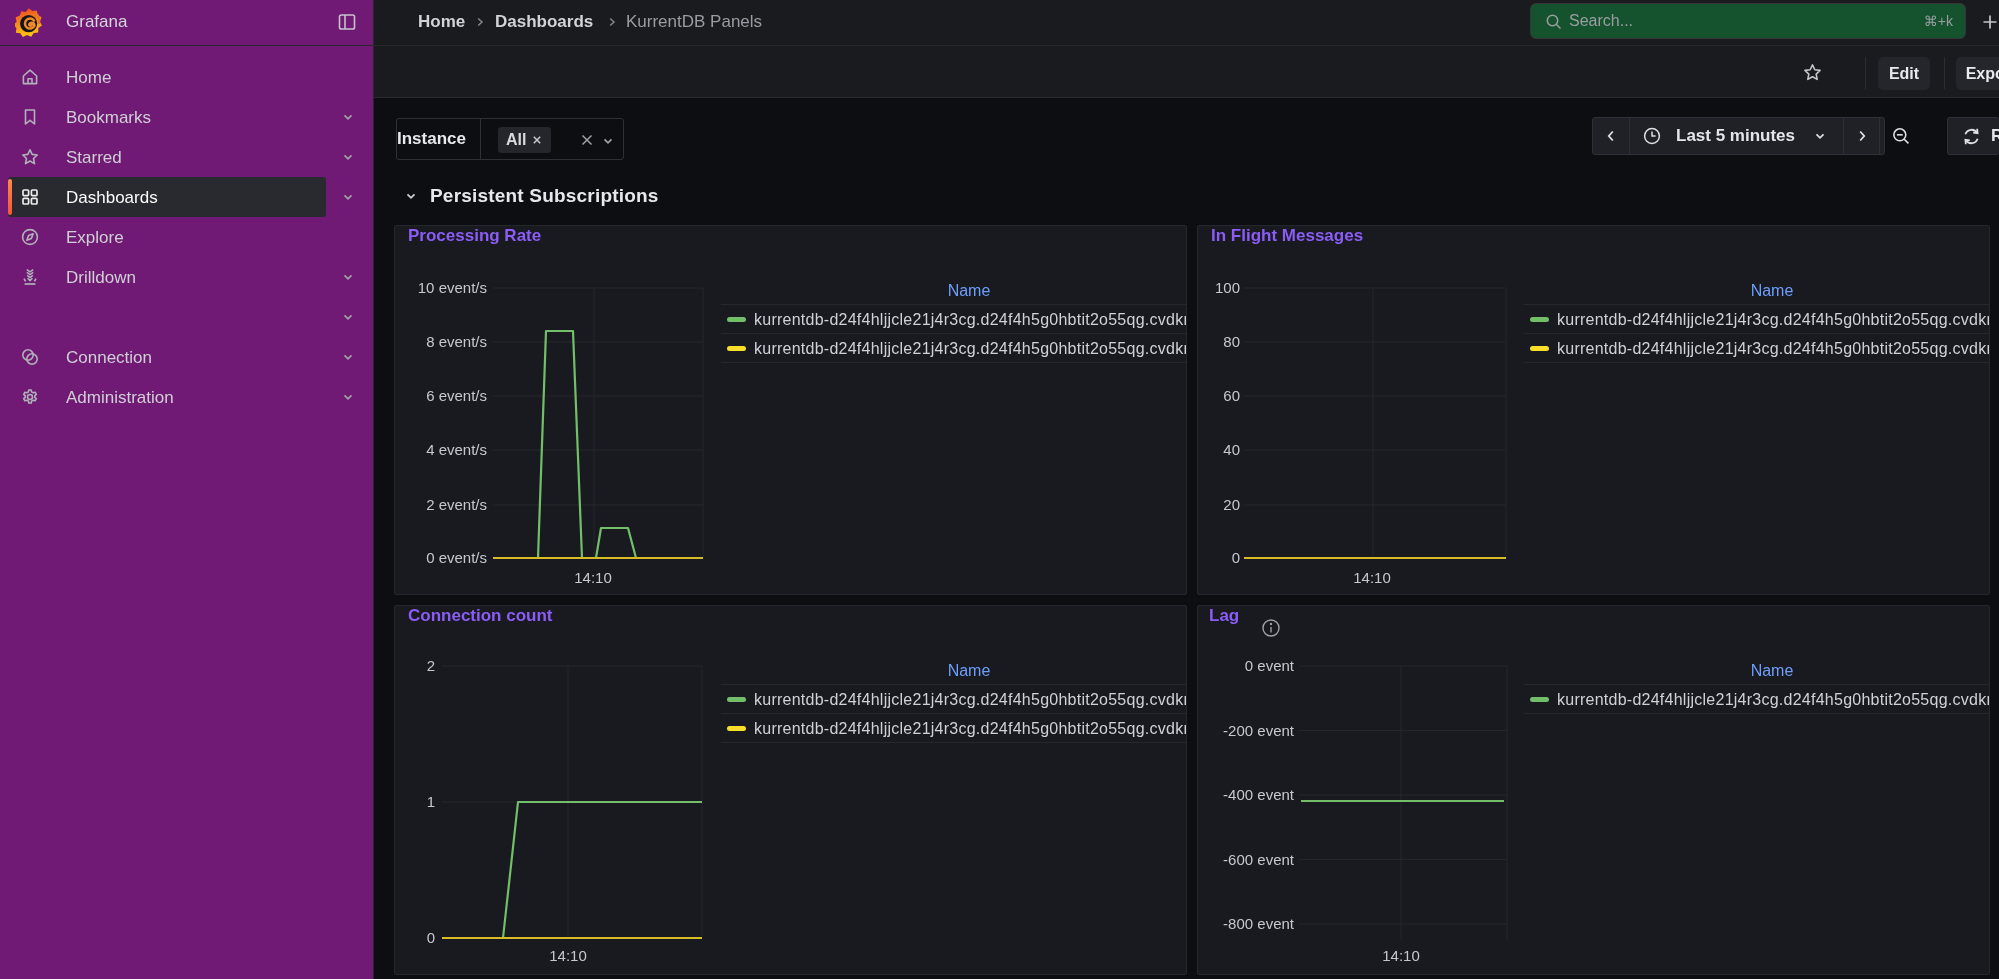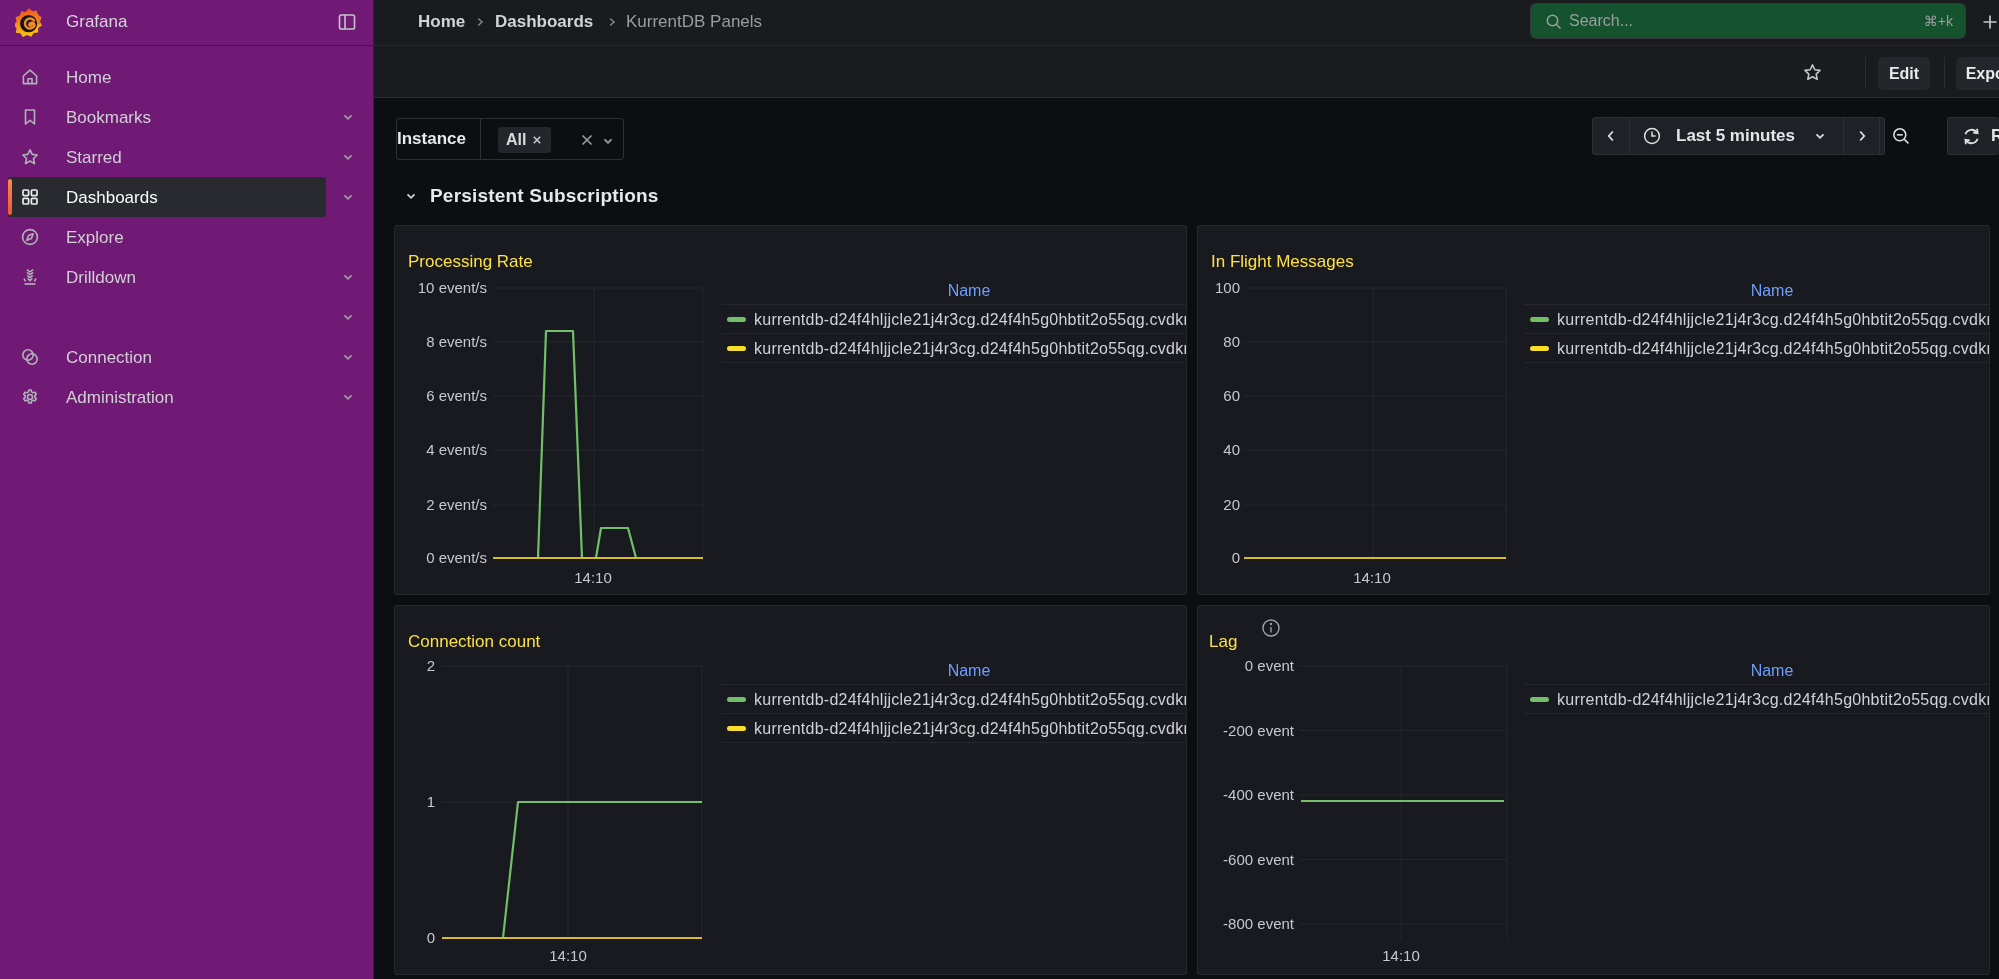--- a/index.html
+++ b/index.html
@@ -33,21 +33,21 @@
 #filterbox{position:absolute;left:396px;top:118px;height:42px;border:1px solid #2e3036;border-radius:3px;display:flex;}
 #filterlabel{width:84px;border-right:1px solid #2e3036;font-size:17px;font-weight:600;color:#e8e9ed;line-height:40px;text-align:left;}
 #filterval{width:142px;position:relative;text-decoration:underline;}
 .pill{position:absolute;left:17px;top:8px;height:26px;background:#24262c;border-radius:3px;font-size:16px;color:#d9dadd;line-height:26px;padding:0 8px;}
 .tgroup{position:absolute;top:117px;height:38px;background:#1f2127;border:1px solid #2e3037;border-radius:3px;}
 .tseg{position:absolute;top:0;height:36px;border-left:1px solid #2e3037;}
 
 #secheader{position:absolute;left:430px;top:185px;font-size:19px;font-weight:600;color:#e7e8ec;letter-spacing:0.2px;}
 
 .panel{position:absolute;width:793px;height:370px;background:#181a1f;border:1px solid #25272d;border-radius:2px;overflow:hidden;}
-.ptitle{position:absolute;left:13px;top:26px;font-size:17px;font-weight:400;color:#fde047;}
+.ptitle{position:absolute;left:13px;top:0;font-size:17px;font-weight:700;color:#8b5cf6;}
 .legend{position:absolute;left:326px;top:51px;right:0;}
 .lhead{height:28px;line-height:28px;padding-left:31px;font-size:16px;font-weight:400;color:#6e9fff;border-bottom:1px solid #26272c;text-align:center;}
 .lrow{height:29px;line-height:29px;border-bottom:1px solid #26272c;white-space:nowrap;overflow:hidden;font-size:16px;letter-spacing:0.25px;color:#d0d1d6;}
 .lmark{display:inline-block;width:19px;height:5px;border-radius:3px;margin:0 8px 2px 6px;vertical-align:middle;}
 .gm{background:#73bf69;}
 .ym{background:#fade2a;}
 svg text{font-family:"Liberation Sans",sans-serif;}
 .axis{fill:#c7c8cd;font-size:15px;}
 </style>
 </head>

